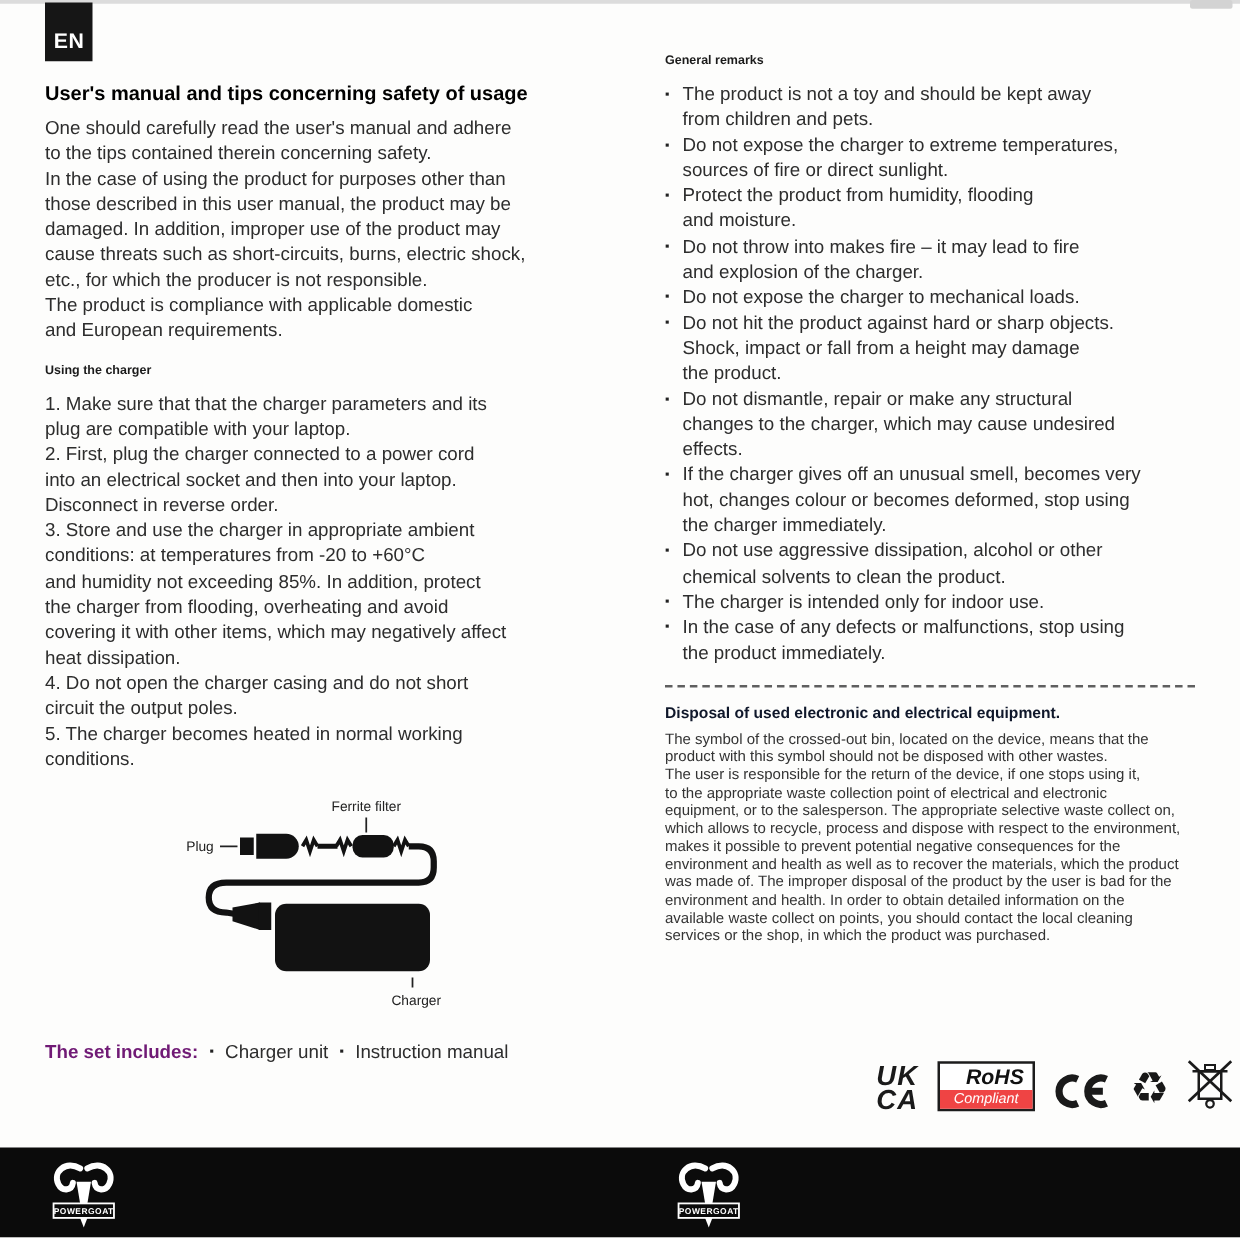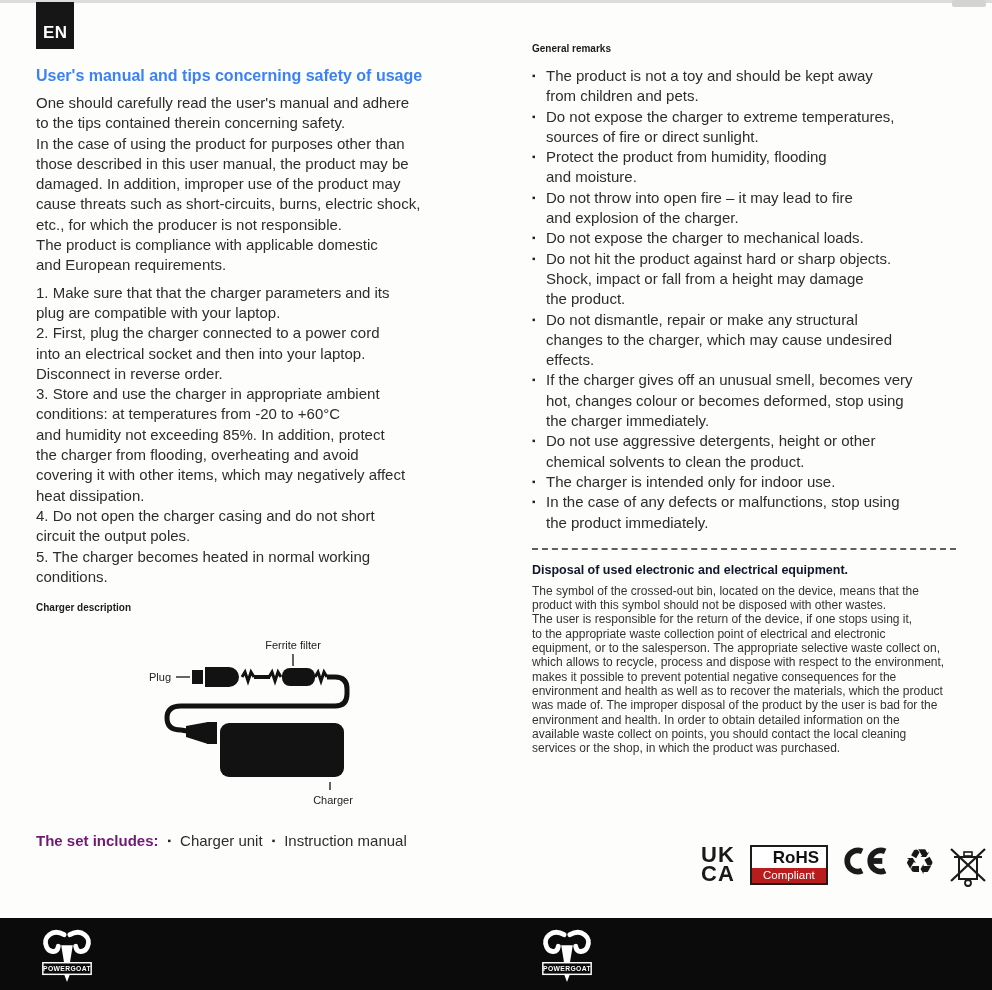--- a/index.html
+++ b/index.html
@@ -15,44 +15,44 @@
   .badge{
     position:absolute;left:36px;top:2px;width:38px;height:47px;background:#161616;
     color:#fff;font-weight:bold;font-size:17px;display:flex;align-items:flex-end;
     padding:0 0 6px 7px;box-sizing:border-box;letter-spacing:.5px;
   }
 
   .col{position:absolute;}
   #left-col{left:36px;top:62px;width:434px;}
   #right-col{left:532px;top:32px;width:430px;}
 
-  h1.doc{font-size:16px;line-height:20px;margin:4px 0 0 0;color:#3b82f6;}
+  h1.doc{font-size:16px;line-height:20px;margin:4px 0 0 0;color:#000000;}
   h2.doc{font-size:10px;line-height:20px;margin:11px 0 0 0;color:#1b1b1b;}
   .para{font-size:15px;line-height:20.3px;margin:7px 0 0 0;white-space:pre-line;}
 
   .bullets{margin:7px 0 0 0;}
   .bullet-item{display:flex;}
   .bullet-glyph{width:14px;flex:none;font-size:10px;line-height:20.3px;color:#222;}
   .bullet-text{flex:1;font-size:15px;line-height:20.3px;white-space:pre-line;}
 
   .divider{border:none;border-top:2px dashed #5f5f5f;margin:15px 0 0 0;width:424px;}
   .small-head{font-size:12.5px;font-weight:bold;color:#0f172a;margin:13px 0 0 0;}
   .small-para{font-size:12px;line-height:14.3px;color:#333;margin:7px 0 0 0;white-space:pre-line;width:426px;}
 
   #diagram-wrap{margin:16px 0 0 107px;}
 
   .set-line{display:flex;align-items:center;gap:9px;margin:16px 0 0 0;font-size:15px;}
   .set-label{font-weight:bold;color:#701a75;}
   .sq{font-size:10px;color:#222;}
 
-  #marks-row{position:absolute;left:701px;top:845px;display:flex;align-items:flex-start;gap:15px;}
+  #marks-row{position:absolute;left:701px;top:845px;display:flex;align-items:flex-end;gap:15px;font-style:italic;}
   .ukca{font-weight:bold;font-size:22px;line-height:19px;letter-spacing:1px;color:#1a1a1a;text-align:center;}
   .rohs{border:2.5px solid #1c1c1c;text-align:center;background:#fff;}
   .rohs-top{font-weight:bold;font-size:17px;padding:1px 7px 0 21px;color:#111;}
-  .rohs-bottom{background:#b91c1c;color:#fff;font-size:11.5px;padding:1px 5px 2px 5px;}
+  .rohs-bottom{background:#ef4444;color:#fff;font-size:11.5px;padding:1px 5px 2px 5px;}
   .recycle{font-family:"DejaVu Sans",sans-serif;font-size:35px;color:#181818;line-height:1;}
 
   #footer{position:absolute;left:0;top:918px;width:992px;height:72px;background:#0b0b0b;}
   .goat{position:absolute;top:8px;}
   #goat-1{left:38px;}
   #goat-2{left:538px;}
 </style>
 </head>
 <body>
 
@@ -67,37 +67,37 @@
     <p class="para">One should carefully read the user's manual and adhere
 to the tips contained therein concerning safety.
 In the case of using the product for purposes other than
 those described in this user manual, the product may be
 damaged. In addition, improper use of the product may
 cause threats such as short-circuits, burns, electric shock,
 etc., for which the producer is not responsible.
 The product is compliance with applicable domestic
 and European requirements.</p>
 
+    <h2 class="doc">Using the charger</h2>
     <p class="para">1. Make sure that that the charger parameters and its
 plug are compatible with your laptop.
 2. First, plug the charger connected to a power cord
 into an electrical socket and then into your laptop.
 Disconnect in reverse order.
 3. Store and use the charger in appropriate ambient
 conditions: at temperatures from -20 to +60°C
 and humidity not exceeding 85%. In addition, protect
 the charger from flooding, overheating and avoid
 covering it with other items, which may negatively affect
 heat dissipation.
 4. Do not open the charger casing and do not short
 circuit the output poles.
 5. The charger becomes heated in normal working
 conditions.</p>
 
-    <h2 class="doc">Charger description</h2>
 
     <div id="diagram-wrap">
       <svg width="235" height="178" viewBox="0 0 235 178" xmlns="http://www.w3.org/2000/svg">
         <text x="150" y="15" text-anchor="middle" font-size="11" fill="#222">Ferrite filter</text>
         <line x1="150" y1="20" x2="150" y2="32" stroke="#222" stroke-width="1.4"></line>
 
         <text x="6" y="47" font-size="11" fill="#222">Plug</text>
         <line x1="33" y1="43" x2="47" y2="43" stroke="#222" stroke-width="1.4"></line>
 
         <g>
@@ -150,21 +150,21 @@
           <span class="bullet-text">Do not expose the charger to extreme temperatures,
 sources of fire or direct sunlight.</span>
         </div>
       <div class="bullet-item">
           <span class="bullet-glyph">▪</span>
           <span class="bullet-text">Protect the product from humidity, flooding
 and moisture.</span>
         </div>
       <div class="bullet-item">
           <span class="bullet-glyph">▪</span>
-          <span class="bullet-text">Do not throw into open fire – it may lead to fire
+          <span class="bullet-text">Do not throw into makes fire – it may lead to fire
 and explosion of the charger.</span>
         </div>
       <div class="bullet-item">
           <span class="bullet-glyph">▪</span>
           <span class="bullet-text">Do not expose the charger to mechanical loads.</span>
         </div>
       <div class="bullet-item">
           <span class="bullet-glyph">▪</span>
           <span class="bullet-text">Do not hit the product against hard or sharp objects.
 Shock, impact or fall from a height may damage
@@ -177,21 +177,21 @@
 effects.</span>
         </div>
       <div class="bullet-item">
           <span class="bullet-glyph">▪</span>
           <span class="bullet-text">If the charger gives off an unusual smell, becomes very
 hot, changes colour or becomes deformed, stop using
 the charger immediately.</span>
         </div>
       <div class="bullet-item">
           <span class="bullet-glyph">▪</span>
-          <span class="bullet-text">Do not use aggressive detergents, height or other
+          <span class="bullet-text">Do not use aggressive dissipation, alcohol or other
 chemical solvents to clean the product.</span>
         </div>
       <div class="bullet-item">
           <span class="bullet-glyph">▪</span>
           <span class="bullet-text">The charger is intended only for indoor use.</span>
         </div>
       <div class="bullet-item">
           <span class="bullet-glyph">▪</span>
           <span class="bullet-text">In the case of any defects or malfunctions, stop using
 the product immediately.</span>

